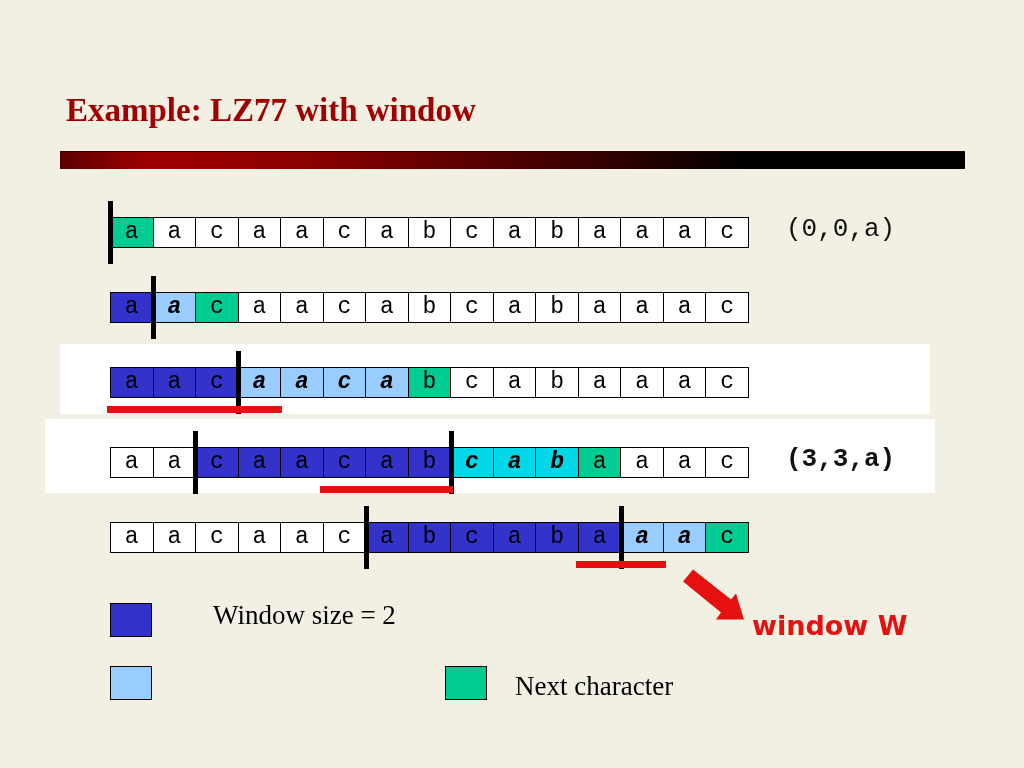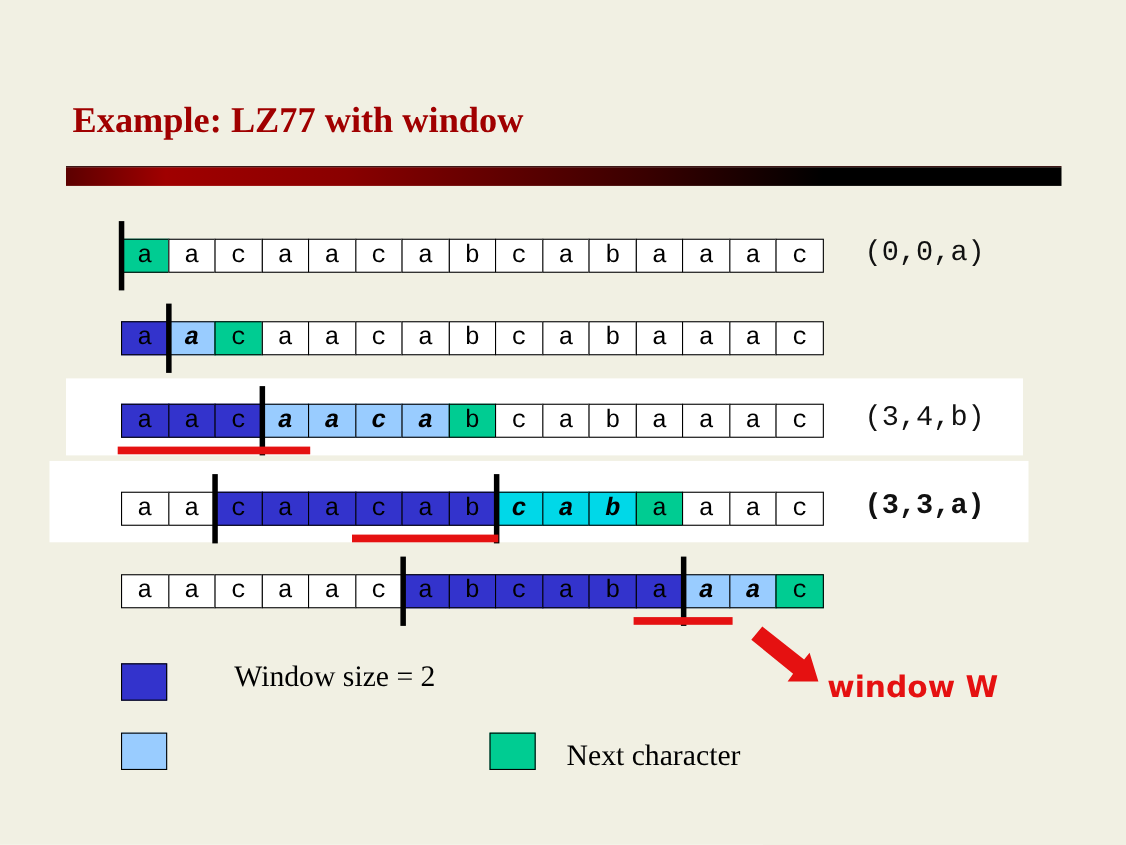--- a/index.html
+++ b/index.html
@@ -124,21 +124,20 @@
       <div class="cell" style="background: rgb(255, 255, 255);">c</div>
       <div class="cell" style="background: rgb(255, 255, 255);">a</div>
       <div class="cell" style="background: rgb(255, 255, 255);">b</div>
       <div class="cell" style="background: rgb(255, 255, 255);">a</div>
       <div class="cell" style="background: rgb(255, 255, 255);">a</div>
       <div class="cell" style="background: rgb(255, 255, 255);">a</div>
       <div class="cell" style="background: rgb(255, 255, 255);">c</div>
     </div>
     <div class="vbar" style="left: 235.8px; top: 351px; height: 63px; background: rgb(0, 0, 0);"></div>
     <div class="redline" style="left: 107px; width: 175.4px; top: 406px; background: rgb(229, 17, 17);"></div>
-    <div class="tuple" style="top: 364px;">(3,4,b)</div>
     <div class="row" style="top: 447px;">
       <div class="cell" style="background: rgb(255, 255, 255);">a</div>
       <div class="cell" style="background: rgb(255, 255, 255);">a</div>
       <div class="cell" style="background: rgb(51, 51, 204);">c</div>
       <div class="cell" style="background: rgb(51, 51, 204);">a</div>
       <div class="cell" style="background: rgb(51, 51, 204);">a</div>
       <div class="cell" style="background: rgb(51, 51, 204);">c</div>
       <div class="cell" style="background: rgb(51, 51, 204);">a</div>
       <div class="cell" style="background: rgb(51, 51, 204);">b</div>
       <div class="cell it" style="background: rgb(0, 216, 232);">c</div>

